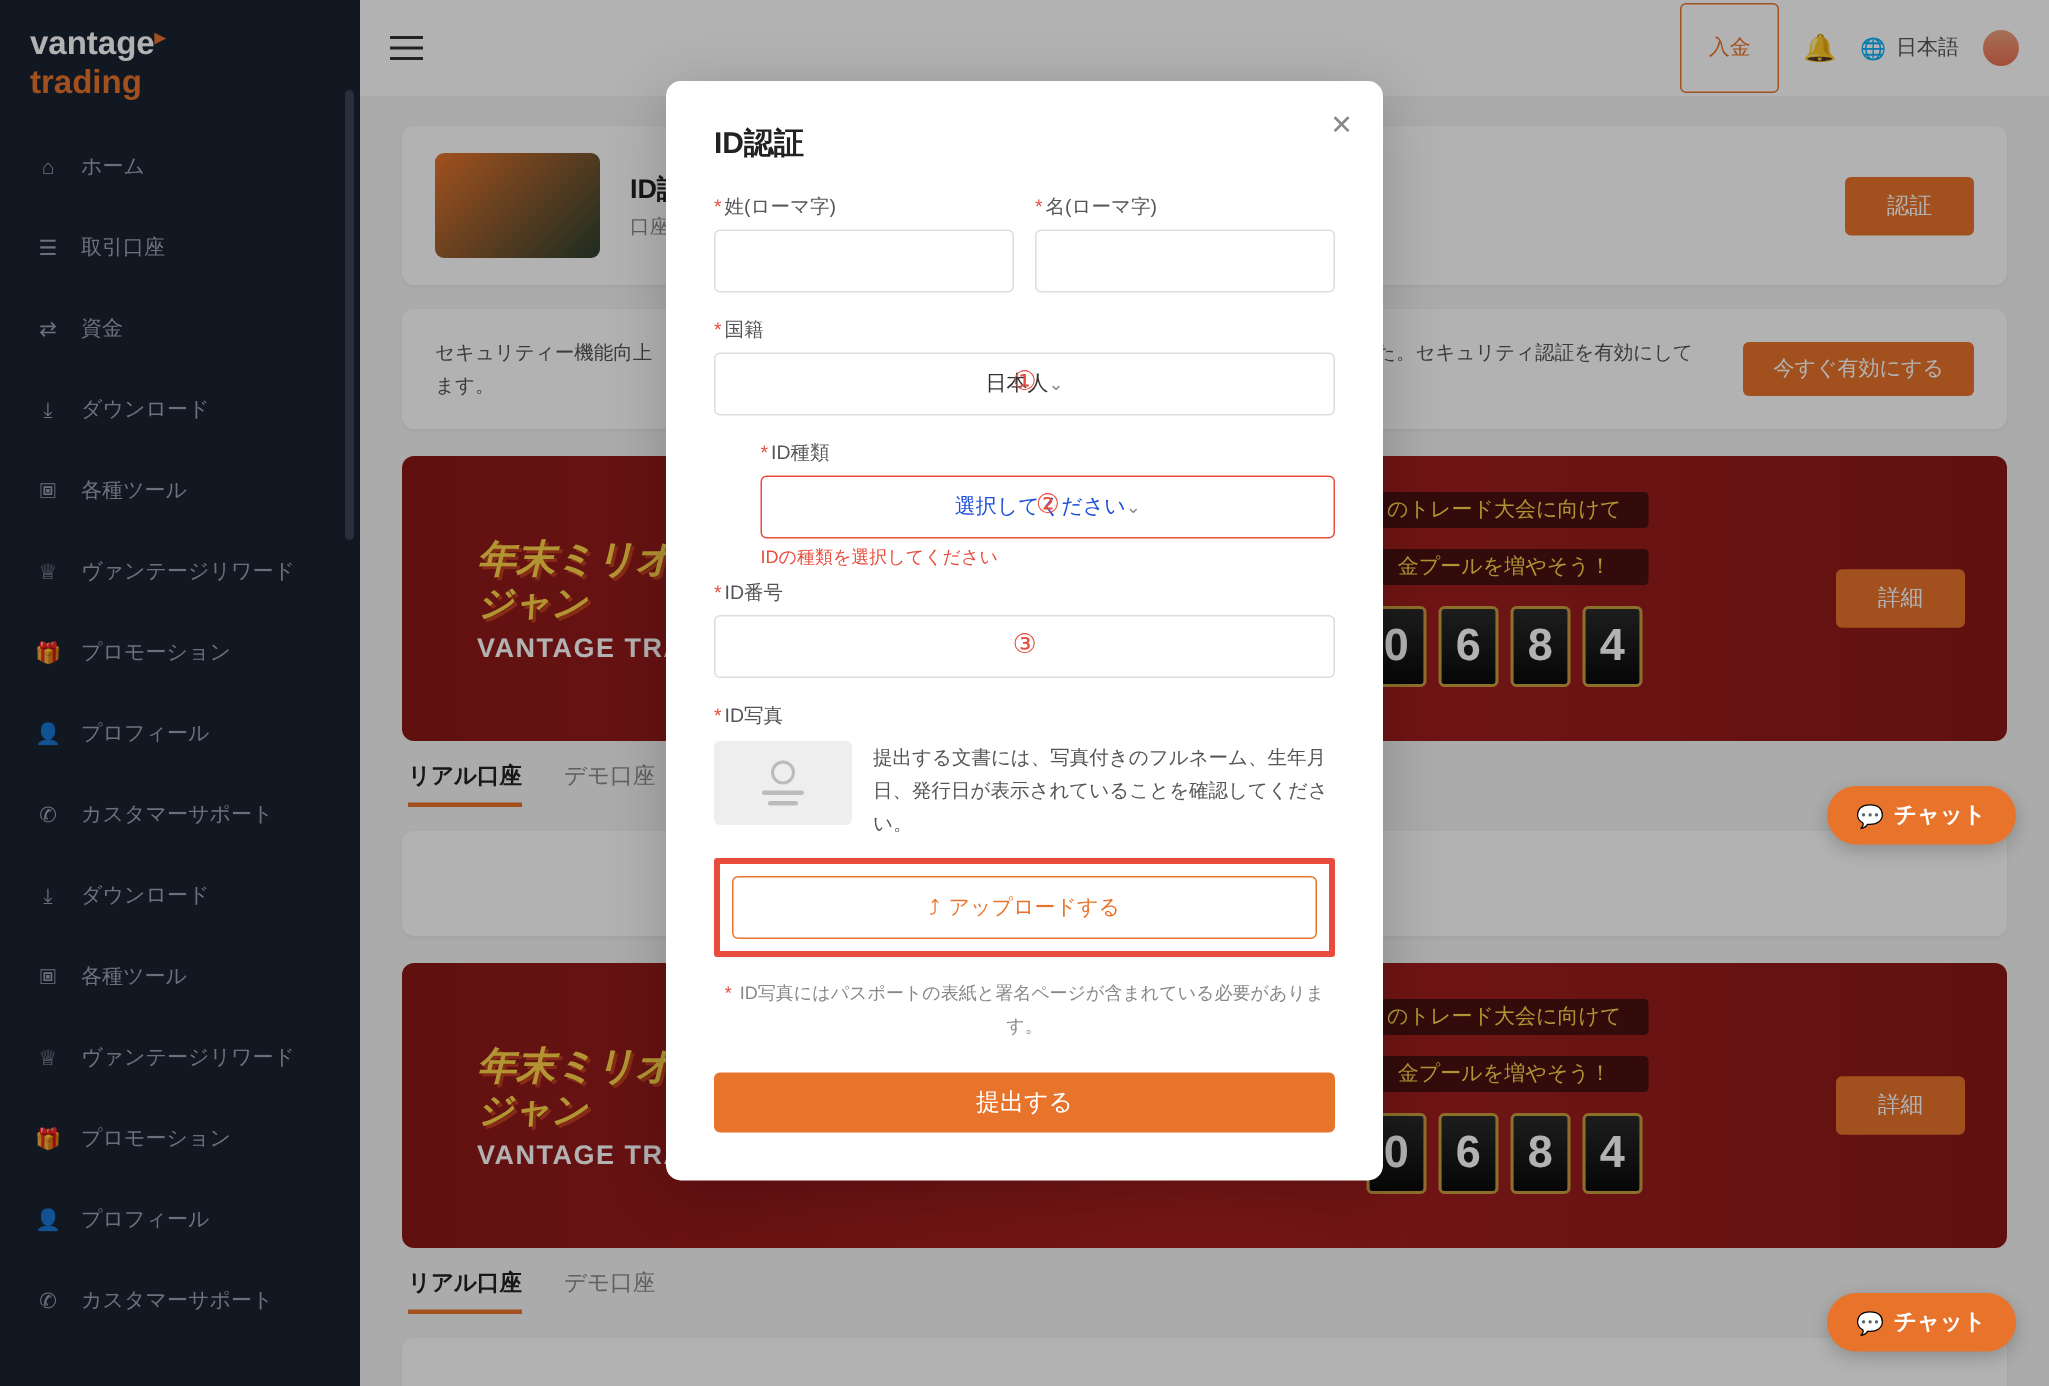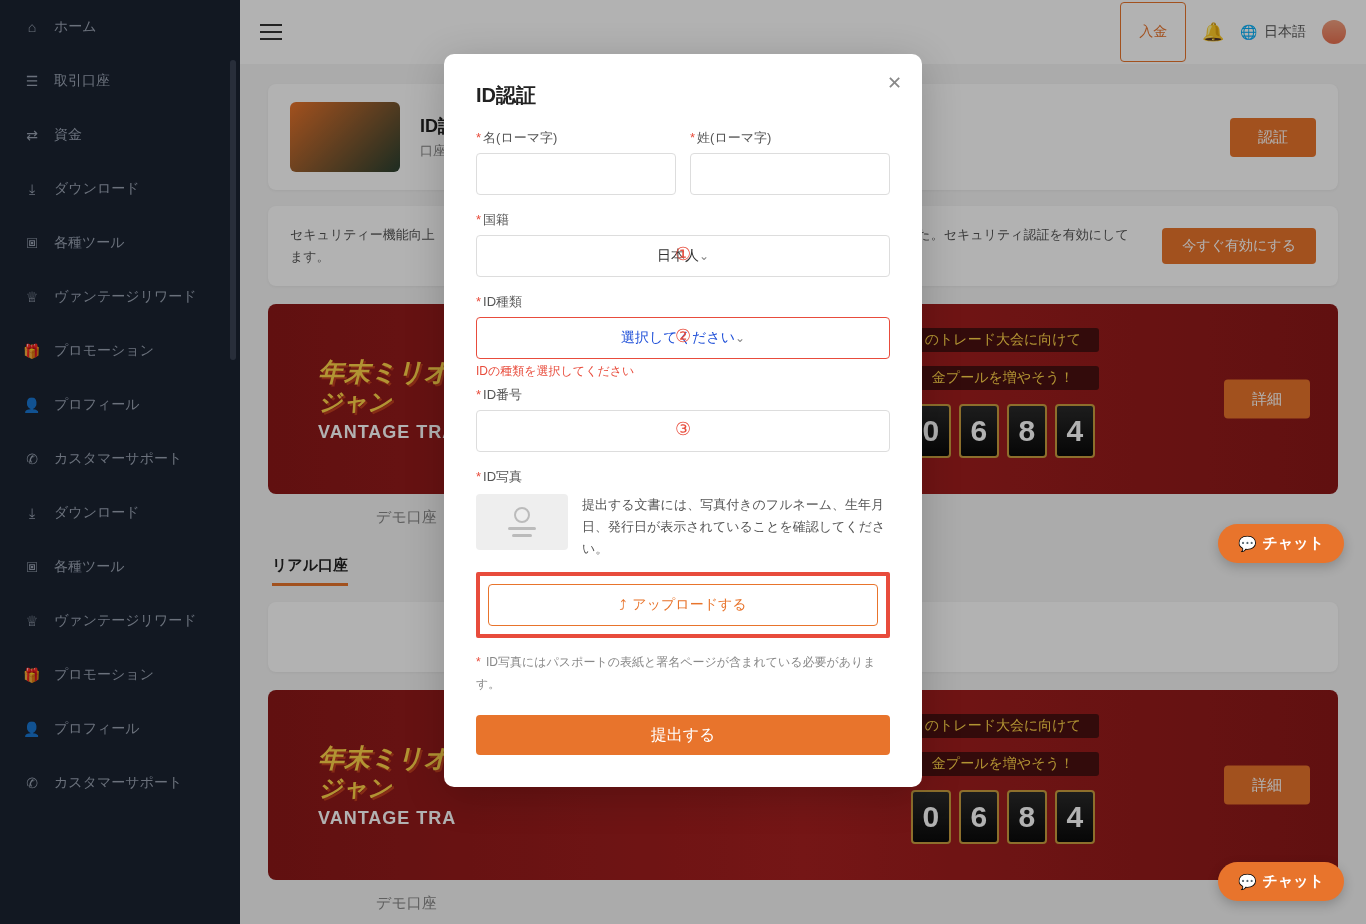--- a/index.html
+++ b/index.html
@@ -44,21 +44,21 @@
 .promo-title2 { font-size:24px; font-weight:900; color:#ffd54a; font-style:italic; text-shadow:2px 2px 0 #c04020; margin-top:-4px; }
 .promo-sub { font-size:18px; font-weight:700; color:#fff; letter-spacing:1px; margin-top:4px; }
 .promo-right { position:absolute; right:239px; top:24px; text-align:center; }
 .promo-text-line { color:#ffd54a; font-size:14px; text-align:center; background:#4a1010; padding:3px 18px; border-radius:3px; margin-bottom:14px; white-space:nowrap; }
 .digits { display:flex; gap:8px; justify-content:center; }
 .digit { width:40px; height:54px; background:linear-gradient(#2a2a2a,#0a0a0a); border:2px solid #caa040; border-radius:4px; color:#fff; font-size:30px; font-weight:700; display:flex; align-items:center; justify-content:center; }
 .promo-btn { position:absolute; right:28px; top:50%; transform:translateY(-50%); background:#e8742c; color:#fff; border:none; padding:10px 28px; border-radius:4px; font-size:15px; cursor:pointer; }
 
 .tabs { display:flex; gap:28px; margin-bottom:16px; padding-left:4px; }
 .tab { font-size:15px; color:#888; padding-bottom:8px; cursor:pointer; }
-.tab.active { color:#222; font-weight:600; border-bottom:3px solid #e8742c;margin-top:48px; }
+.tab.active { color:#222; font-weight:600; border-bottom:3px solid #e8742c; }
 
 .content-card { background:#fff; border-radius:8px; height:70px; margin-bottom:18px; box-shadow:0 1px 3px rgba(0,0,0,0.05); }
 
 
 .overlay { position:absolute; inset:0; background:rgba(0,0,0,0.3); }
 
 
 .modal { position:absolute; left:50%; top:54px; transform:translateX(-50%); width:478px; background:#fff; border-radius:10px; padding:28px 32px 32px; box-shadow:0 8px 40px rgba(0,0,0,0.2); }
 .modal-close { position:absolute; top:18px; right:20px; font-size:18px; color:#888; cursor:pointer; background:none; border:none; }
 .modal-title { font-size:20px; font-weight:700; color:#222; margin-bottom:20px; }
@@ -76,36 +76,42 @@
 
 .id-photo-row { display:flex; gap:14px; margin-top:8px; }
 .id-placeholder { width:92px; height:56px; background:#eee; border-radius:4px; display:flex; flex-direction:column; align-items:center; justify-content:center; gap:4px; }
 .id-placeholder .head { width:16px; height:16px; border:2px solid #bbb; border-radius:50%; }
 .id-placeholder .line { width:28px; height:3px; background:#bbb; border-radius:2px; }
 .id-desc { flex:1; font-size:13px; color:#555; line-height:1.7; }
 
 .upload-wrap { border:4px solid #e84c3c; border-radius:2px; padding:8px; margin-top:12px; }
 .upload-btn { width:100%; height:42px; border:1px solid #e8742c; background:#fff; color:#e8742c; border-radius:4px; font-size:14px; cursor:pointer; display:flex; align-items:center; justify-content:center; gap:6px; }
 
-.note { font-size:12px; color:#888; line-height:1.8; margin-top:14px; }
+.note { font-size:12px; color:#888; line-height:1.8; margin-top:14px;text-align:center; }
 .note .req { color:#e84c3c; }
 
 .submit-btn { width:100%; height:40px; background:#e8742c; color:#fff; border:none; border-radius:4px; font-size:16px; cursor:pointer; margin-top:20px; }
 
 
 .chat-bubble { position:absolute; right:22px; background:#e8742c; color:#fff; padding:10px 20px; border-radius:22px; font-size:15px; font-weight:600; display:flex; align-items:center; gap:6px; cursor:pointer; box-shadow:0 4px 12px rgba(0,0,0,0.2); }
 .chat1 { top:524px; }
 .chat2 { top:862px; }
 
 .rel { position:relative; }
 </style>
 </head>
 <body>
 
 <aside class="sidebar">
+  <div class="logo">
+    <div class="logo-text">
+      <span class="logo-v">vantage</span><span class="logo-arrow">▸</span><br>
+      <span class="logo-t">trading</span>
+    </div>
+  </div>
   <div class="nav-item">
       <span class="nav-icon">⌂</span>
       <span>ホーム</span>
     </div>
   <div class="nav-item">
       <span class="nav-icon">☰</span>
       <span>取引口座</span>
     </div>
   <div class="nav-item">
       <span class="nav-icon">⇄</span>
@@ -254,39 +260,39 @@
     <span>💬</span>
     <span>チャット</span>
   </div>
 
 <div class="modal">
   <button class="modal-close">✕</button>
   <h2 class="modal-title">ID認証</h2>
 
   <div class="form-row">
     <div class="form-group">
+      <label class="form-label"><span class="req">*</span><span>姓(ローマ字)</span></label>
+      <input class="form-input" style="">
+    </div>
+    <div class="form-group">
       <label class="form-label"><span class="req">*</span><span>名(ローマ字)</span></label>
-      <input class="form-input" style="">
-    </div>
-    <div class="form-group">
-      <label class="form-label"><span class="req">*</span><span>姓(ローマ字)</span></label>
       <input class="form-input" style="">
     </div>
   </div>
 
   <div class="form-group rel" style="margin-bottom:16px;">
     <label class="form-label"><span class="req">*</span><span>国籍</span></label>
     <div class="form-select">
       <span>日本人</span>
       <span class="chev">⌄</span>
     </div>
     <span class="circled-num" style="left:50%;top:32px;transform:translateX(-50%);">①</span>
   </div>
 
-  <div class="form-group rel" style="margin-bottom:6px;">
+  <div class="form-group rel" style="margin-bottom:6px;margin-left:31px;">
     <label class="form-label"><span class="req">*</span><span>ID種類</span></label>
     <div class="form-select error">
       <span class="placeholder">選択してください</span>
       <span class="chev">⌄</span>
     </div>
     <div class="error-msg">IDの種類を選択してください</div>
     <span class="circled-num" style="left:50%;top:32px;transform:translateX(-50%);">②</span>
   </div>
 
   <div class="form-group rel" style="margin-bottom:16px;">

